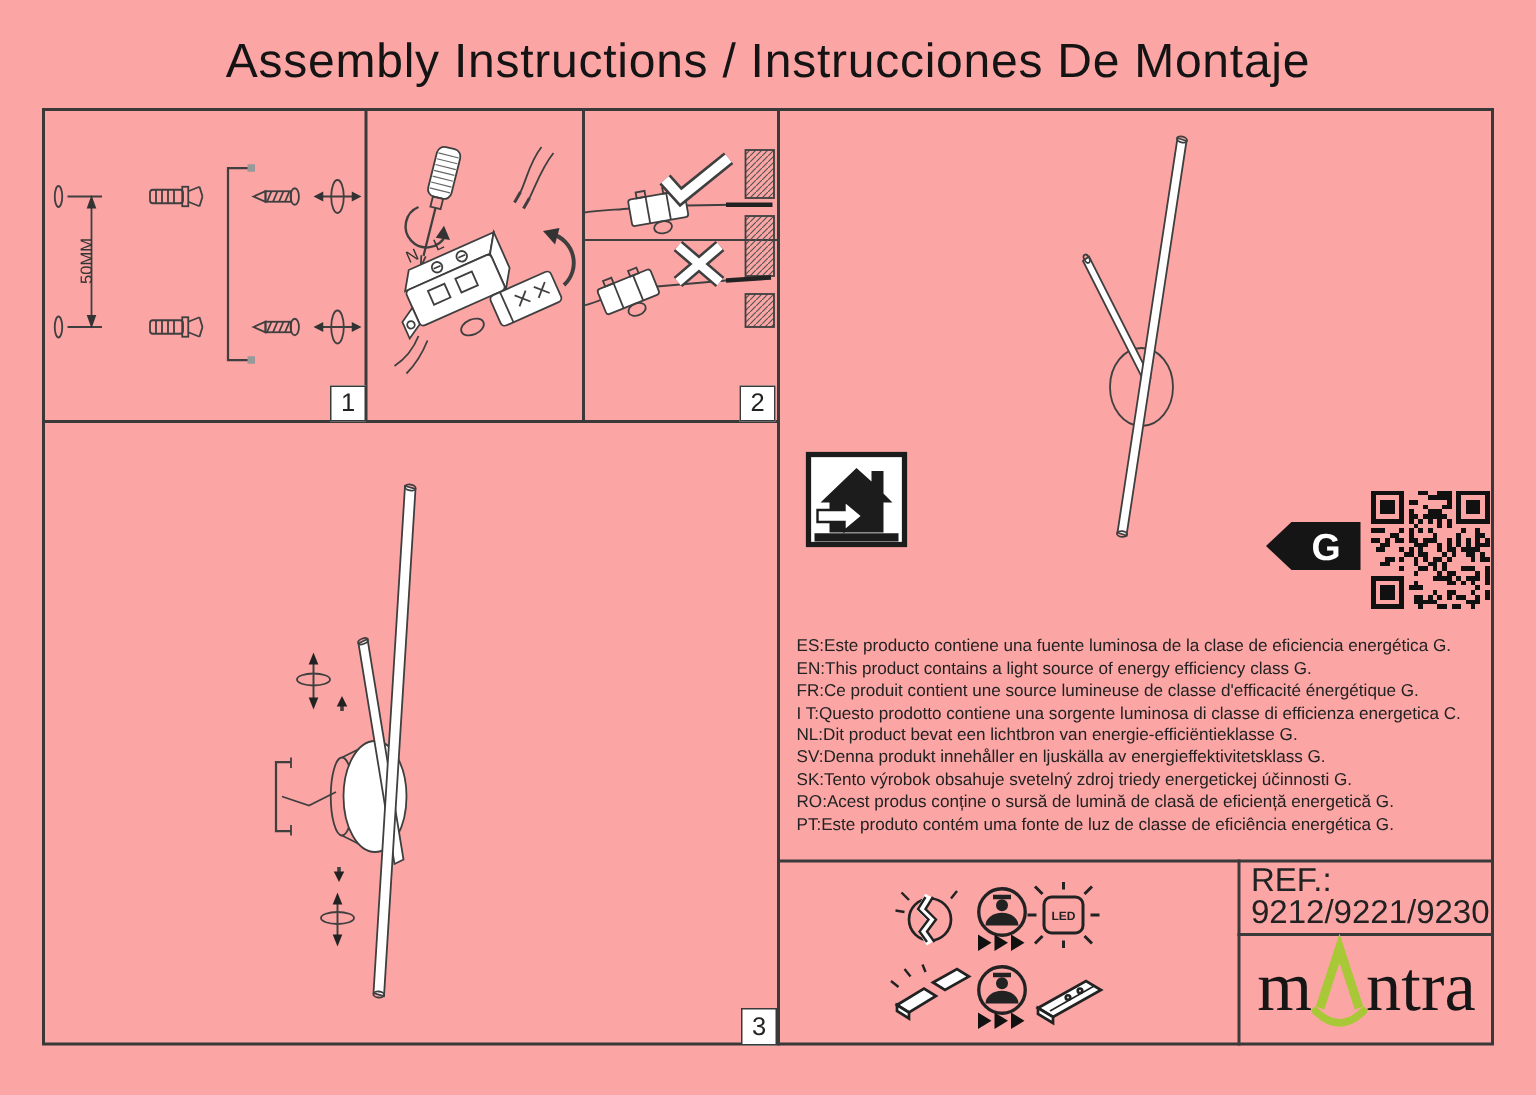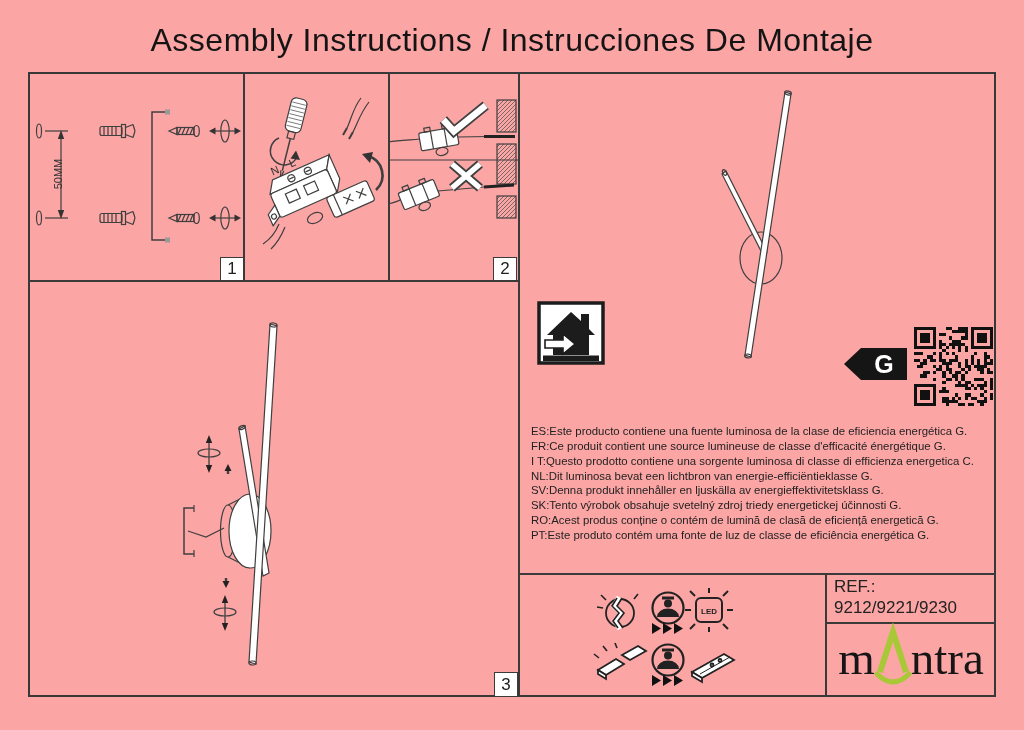--- a/index.html
+++ b/index.html
@@ -14,21 +14,21 @@
   .numbox{position:absolute;border:1.5px solid #3a3a3a;background:#fff;box-sizing:border-box;
           display:flex;align-items:center;justify-content:center;font-size:17px;color:#222;}
   svg{position:absolute;overflow:visible;}
   .dimlabel{position:absolute;width:56px;height:12px;text-align:center;font-size:11px;color:#333;
             transform:rotate(-90deg);}
   .spec{position:absolute;left:531px;top:377px;font-size:12px;line-height:14.8px;
         white-space:pre;color:#222;}
   .statements{position:absolute;left:531px;top:424px;font-size:11.4px;line-height:14.85px;
         color:#222;white-space:nowrap;}
   .refbox{position:absolute;left:826px;top:574px;width:168px;height:46px;padding:2px 0 0 8px;
-        font-size:17px;line-height:21px;color:#222;}
+        font-size:22px;line-height:21px;color:#222;}
   .mantra{position:absolute;left:826px;top:621px;width:170px;height:74px;
         display:flex;align-items:center;justify-content:center;
         font-family:"Liberation Serif",serif;font-size:47px;color:#161616;}
   .mantra svg{position:relative;display:inline-block;vertical-align:-14px;}
   .mantra span{line-height:1;}
 </style>
 </head>
 <body>
 
 <div id="page">
@@ -524,26 +524,27 @@
       <rect x="14" y="24" width="1" height="1" fill="#111"></rect>
       <rect x="15" y="24" width="1" height="1" fill="#111"></rect>
       <rect x="17" y="24" width="1" height="1" fill="#111"></rect>
       <rect x="18" y="24" width="1" height="1" fill="#111"></rect>
       <rect x="21" y="24" width="1" height="1" fill="#111"></rect>
     </svg>
 
 
   <div class="statements">
     <div>ES:Este producto contiene una fuente luminosa de la clase de eficiencia energética G.</div>
+    <div>EN:This product contains a light source of energy efficiency class G.</div>
     <div>FR:Ce produit contient une source lumineuse de classe d'efficacité énergétique G.</div>
     <div>I T:Questo prodotto contiene una sorgente luminosa di classe di efficienza energetica C.</div>
-    <div>NL:Dit luminosa bevat een lichtbron van energie-efficiëntieklasse G.</div>
+    <div>NL:Dit product bevat een lichtbron van energie-efficiëntieklasse G.</div>
     <div>SV:Denna produkt innehåller en ljuskälla av energieffektivitetsklass G.</div>
     <div>SK:Tento výrobok obsahuje svetelný zdroj triedy energetickej účinnosti G.</div>
-    <div>RO:Acest produs conține o contém de lumină de clasă de eficiență energetică G.</div>
+    <div>RO:Acest produs conține o sursă de lumină de clasă de eficiență energetică G.</div>
     <div>PT:Este produto contém uma fonte de luz de classe de eficiência energética G.</div>
   </div>
 
   <svg style="left:588px;top:586px;" width="165" height="112" viewBox="0 0 165 112" stroke="#222" stroke-width="1.8" fill="none">
     <defs>
       <g id="tech">
         <circle cx="80" cy="22" r="15.5" stroke-width="2.2"></circle>
         <rect x="74" y="10.5" width="12" height="3" fill="#222" stroke="none"></rect>
         <circle cx="80" cy="17.5" r="4" fill="#222" stroke="none"></circle>
         <path d="M69,31 a11,8.5 0 0 1 22,0 z" fill="#222" stroke="none"></path>

